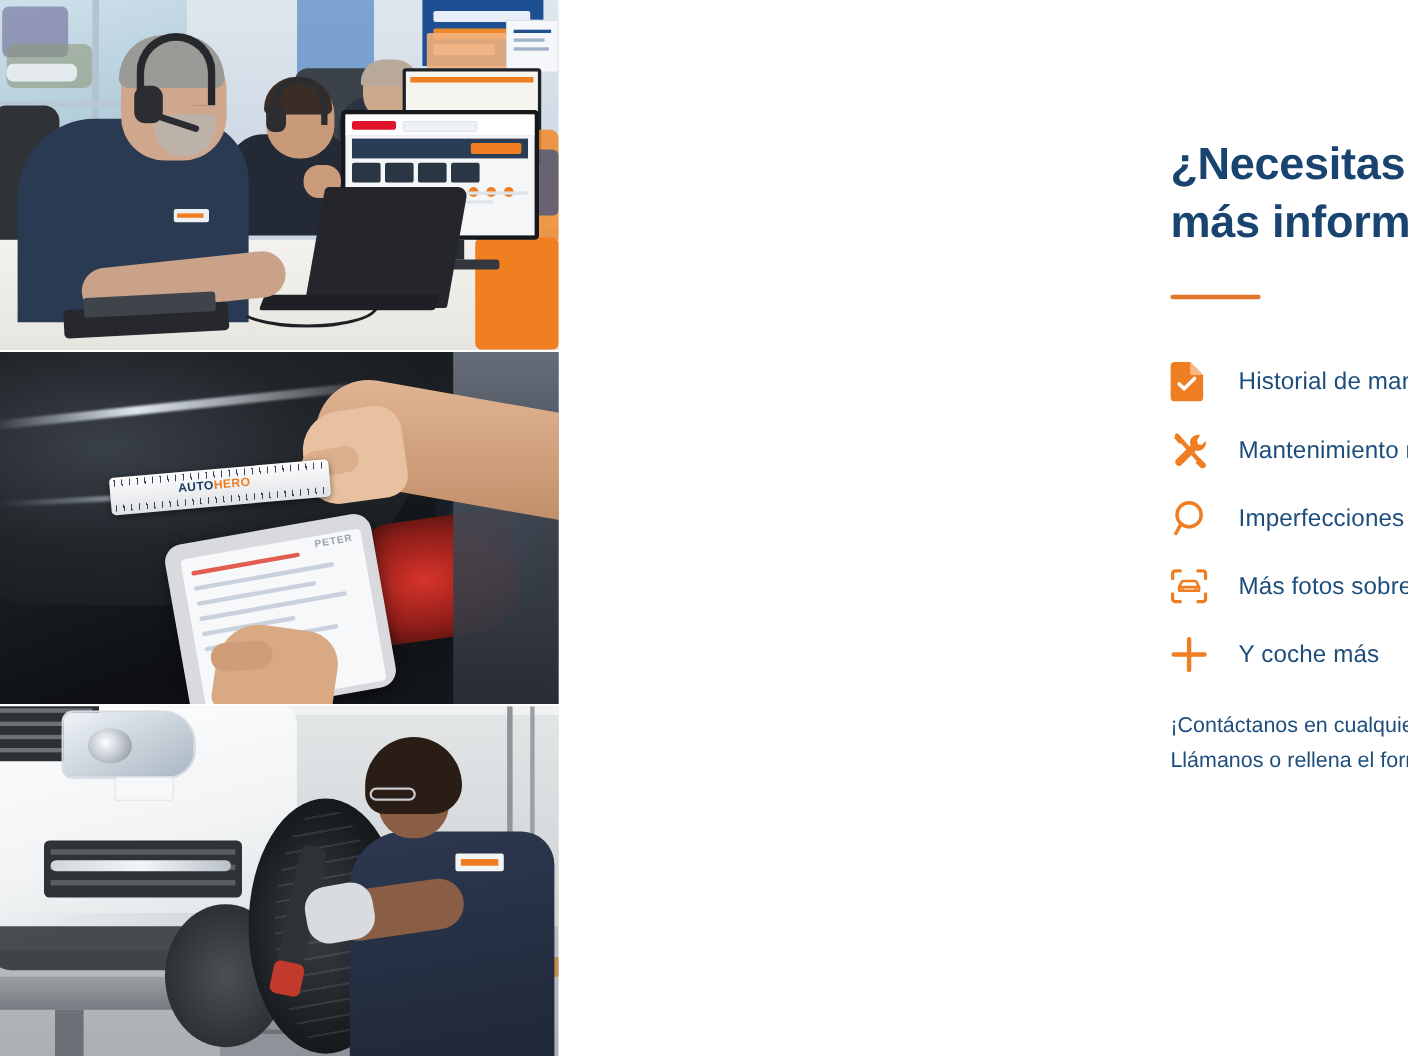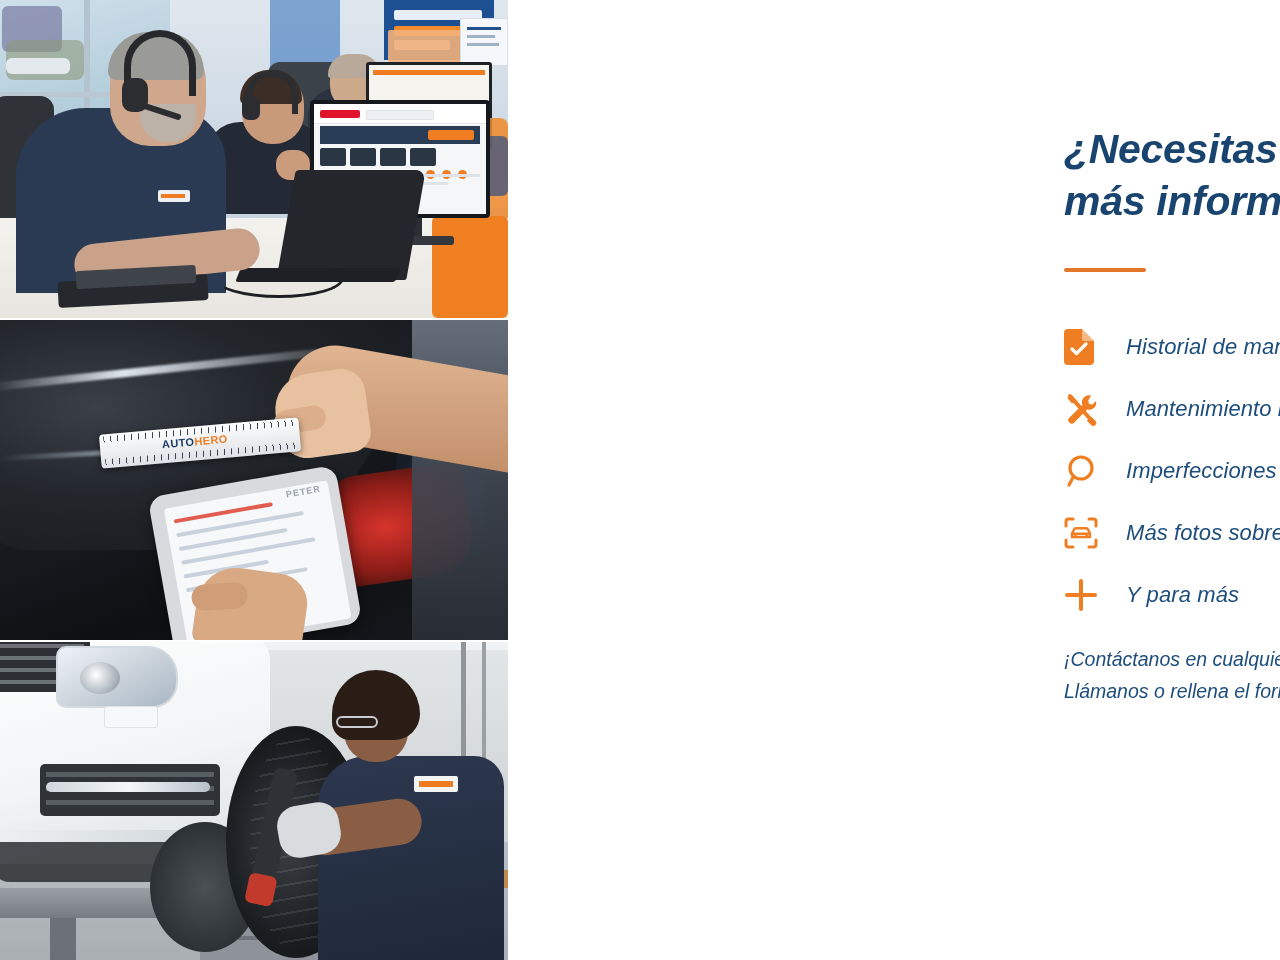--- a/index.html
+++ b/index.html
@@ -167,21 +167,21 @@
   .ws-cab i{position:absolute;left:6px;right:6px;height:4px;background:#6e7479;display:block;}
   .ws-cab i:nth-child(1){top:12px;}
   .ws-cab i:nth-child(2){top:30px;}
   .ws-cab i:nth-child(3){top:48px;}
   .ws-lift{position:absolute;left:-10px;top:246px;width:210px;height:30px;background:linear-gradient(180deg,#9aa0a4,#757b80);border-radius:4px;}
   .ws-liftpost{position:absolute;left:50px;top:276px;width:26px;height:44px;background:#6b7176;}
   .ws-colorchart{position:absolute;left:330px;top:120px;width:20px;height:70px;background:linear-gradient(180deg,#e34b4b,#e8a33c,#55b06a,#3f7fc4,#7e57b5);border-radius:2px;opacity:.8;}
   .ws-yellow{position:absolute;right:36px;top:150px;width:16px;height:40px;background:#e8c03a;border-radius:3px;}
 
   
-  .content { position:relative; flex:1; height:960px; background:#fff;font-style:italic; }
+  .content { position:relative; flex:1; height:960px; background:#fff; }
   .heading {
     position:absolute; left:556px; top:124px; width:430px;
     font-size:41px; line-height:1.26; font-weight:bold; color:#18446f;
     letter-spacing:-.3px;
   }
   .rule { position:absolute; left:556px; top:268px; width:82px; height:4px; background:#e2762b; border-radius:2px; }
 
   
   .features { position:absolute; left:556px; top:316px; width:520px; }
   .frow { display:flex; align-items:center; height:62px; }
@@ -431,21 +431,21 @@
         </span>
         <span class="flabel">Más fotos sobre el coche</span>
       </div>
 
       <div class="frow">
         <span class="ficon">
           <svg width="34" height="34" viewBox="0 0 34 34">
             <path d="M17 3v28M3 17h28" fill="none" stroke="#ef7e22" stroke-width="4" stroke-linecap="round"></path>
           </svg>
         </span>
-        <span class="flabel">Y para más</span>
+        <span class="flabel">Y coche más</span>
       </div>
 
     </div>
 
     <div class="para">
       <div>¡Contáctanos en cualquier momento para más información!</div>
       <div>Llámanos o rellena el formulario de contacto.</div>
     </div>
 
   </div>

